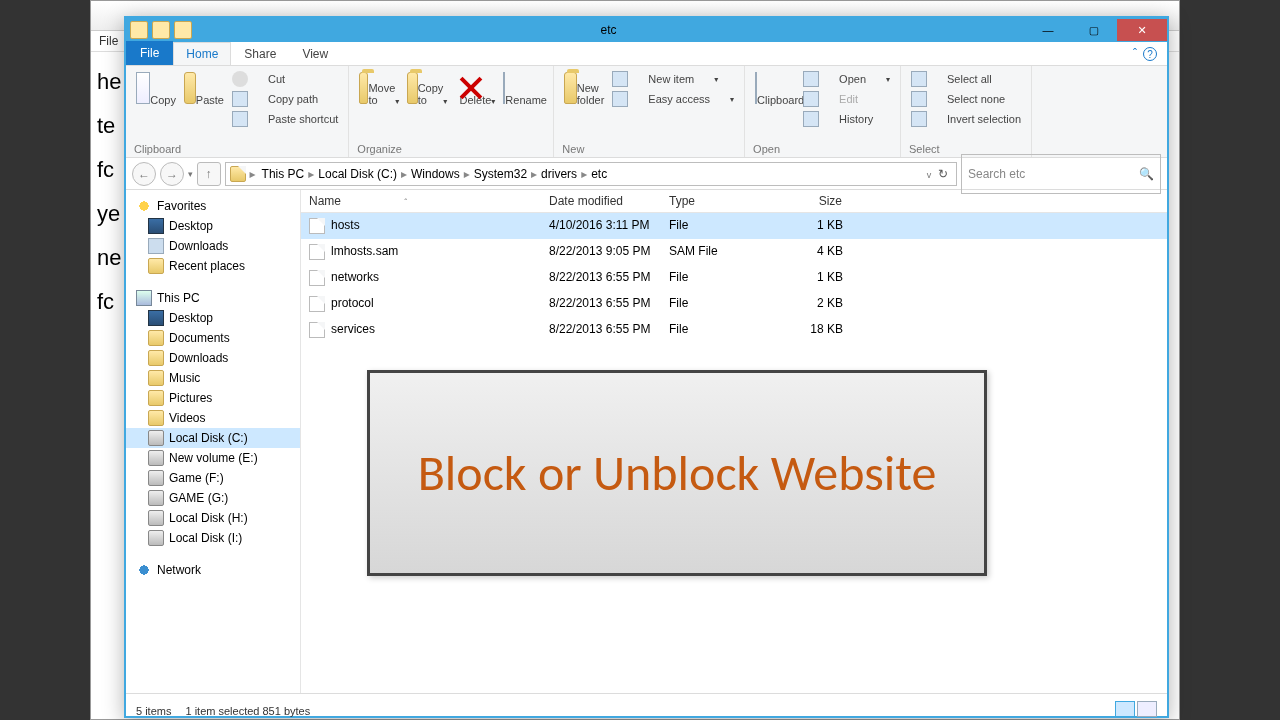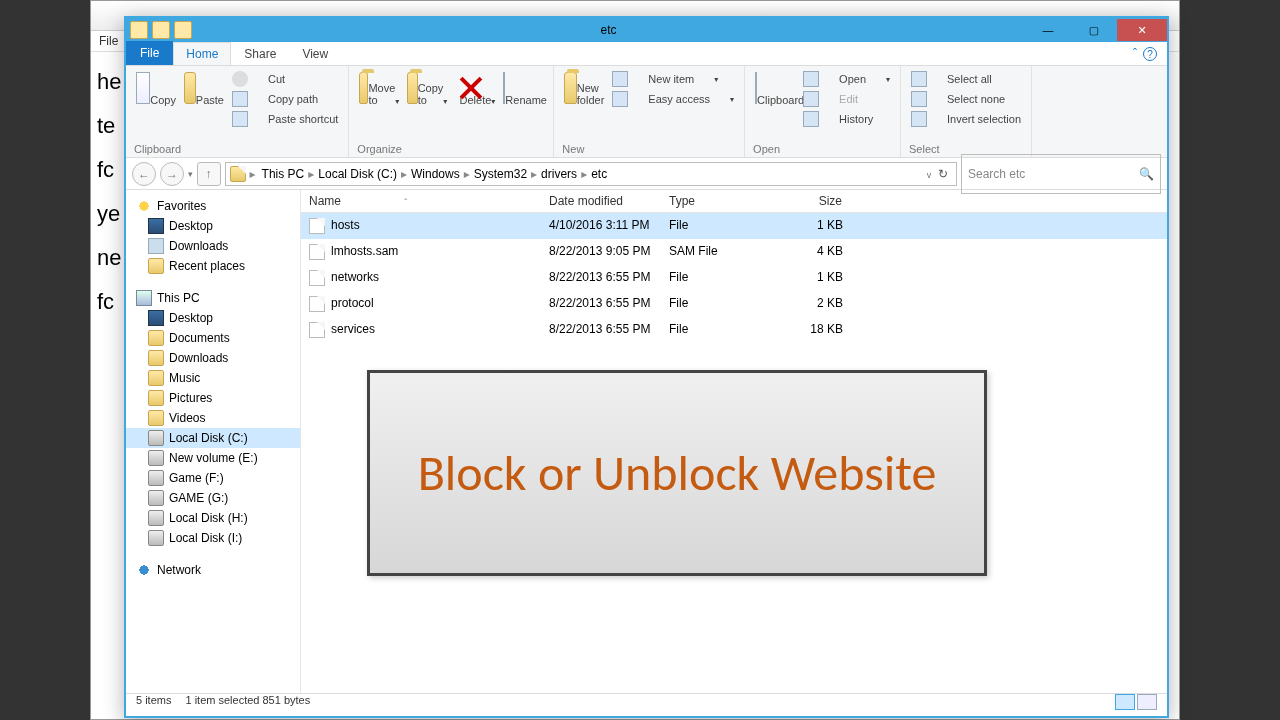--- a/index.html
+++ b/index.html
@@ -75,21 +75,21 @@
 .files { flex:1; font-size:12px; position:relative; }
 .cols { display:flex; border-bottom:1px solid #e5e5e5; color:#333; }
 .col { padding:4px 8px; border-right:1px solid transparent; }
 .c-name{width:240px;} .c-date{width:120px;} .c-type{width:110px;} .c-size{width:80px;text-align:right;}
 .frow { display:flex; padding:1px 0; cursor:pointer; }
 .frow.sel { background:#cde8ff; }
 .frow .col { border:none; }
 .fico { width:16px; height:16px; background:#fff; border:1px solid #bbb; display:inline-block; vertical-align:middle; margin-right:6px; position:relative; }
 .fico::before { content:''; position:absolute; right:-1px; top:-1px; border:4px solid transparent; border-top-color:#f5f6f7; border-right-color:#f5f6f7; }
 
-.status { height:24px; border-top:1px solid #dcdcdc; display:flex; align-items:flex-start; font-size:11px; padding:0 10px; gap:14px; color:#333; }
+.status { height:24px; border-top:1px solid #dcdcdc; display:flex; align-items:flex-end; font-size:11px; padding:0 10px; gap:14px; color:#333; }
 .status .sp { flex:1; }
 .view-toggle { display:flex; gap:2px; }
 .vt { width:20px; height:16px; border:1px solid #9ab; background:#eef; cursor:pointer; }
 .vt.active { background:#cde8ff; border-color:#40a8e0; }
 
 .overlay { position:absolute; top:370px; left:367px; width:620px; height:206px; background:linear-gradient(#f0f0f0,#d7d7d7); border:3px solid #444; display:flex; align-items:center; justify-content:center; text-align:center; font-family:Calibri,'Segoe UI',sans-serif; font-size:50px; font-weight:400; color:#c55a11; line-height:1.12; padding:10px 20px; box-shadow:2px 2px 6px rgba(0,0,0,.2); }
 </style>
 </head>
 <body>
 

